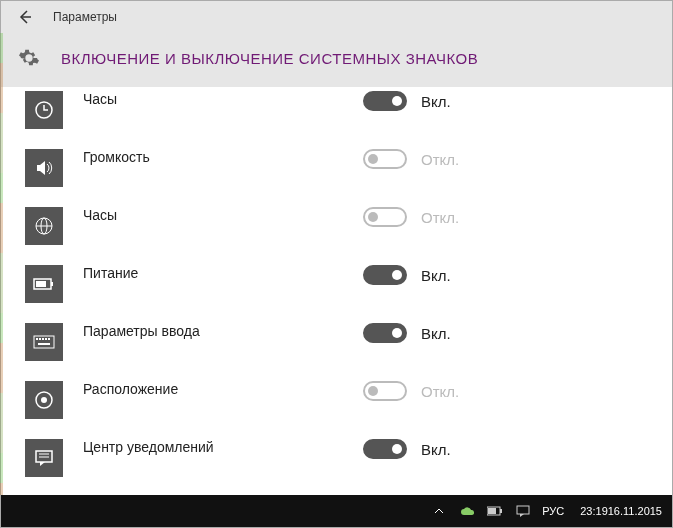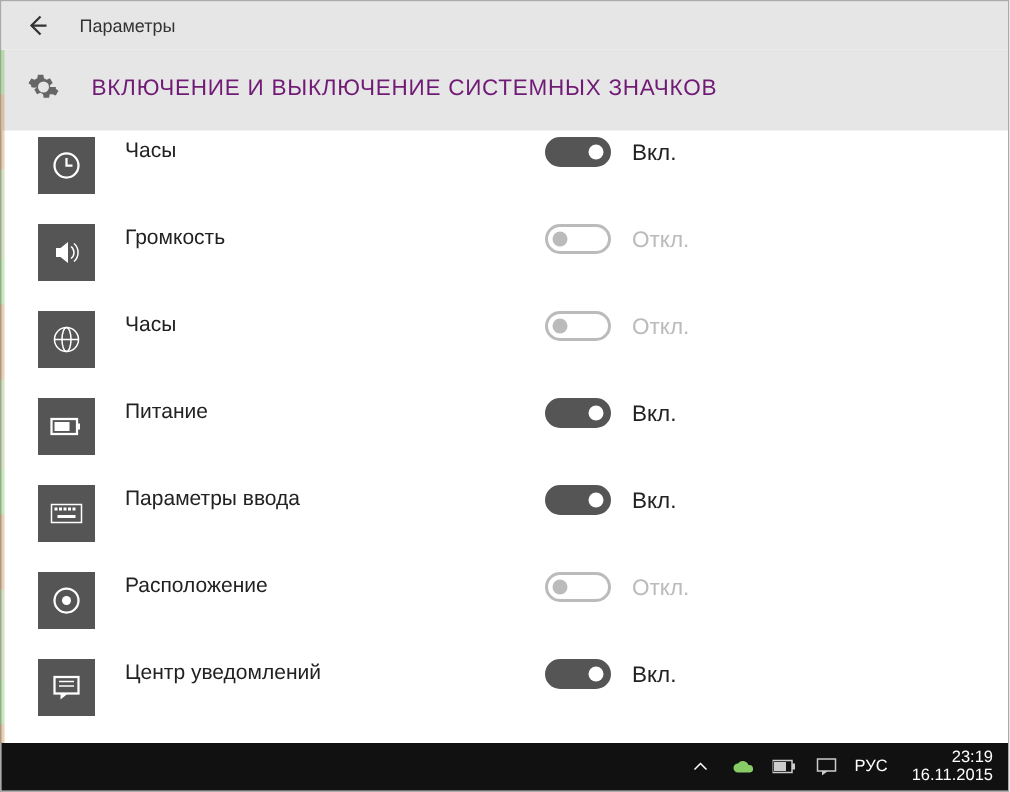--- a/index.html
+++ b/index.html
@@ -21,21 +21,21 @@
   .toggle.off { background: #fff; border: 2px solid #bbb; }
   .knob { position: absolute; width: 10px; height: 10px; border-radius: 50%; top: 50%; transform: translateY(-50%); }
   .toggle.on .knob { background: #fff; right: 3px; }
   .toggle.off .knob { background: #bbb; left: 3px; }
   .state { font-size: 15px; }
   .state.on { color: #222; }
   .state.off { color: #bbb; }
   .taskbar { height: 32px; background: #111; display:flex; align-items:center; justify-content:flex-end; padding: 0 10px; color:#fff; font-size: 11px; }
   .tray { display:flex; align-items:center; gap:10px; }
   .tray-icon { display:flex; align-items:center; justify-content:center; width:18px; height:18px; }
-  .clock { display:flex; flex-direction:column; align-items:flex-end; line-height:1.1; margin-left:6px; }
+  .clock { display:flex; flex-direction:row; align-items:flex-end; line-height:1.1; margin-left:6px; }
   .left-stripe { position:absolute; left:0; top:33px; bottom:33px; width:3px; background: repeating-linear-gradient(180deg,#6b4,#6b4 30px,#b73 30px,#b73 80px,#8a5 80px,#8a5 140px); opacity:.35; }
 </style>
 </head>
 <body>
 
 <div class="window">
   <div class="left-stripe"></div>
 
   <div class="titlebar">
     <div class="back-btn">

